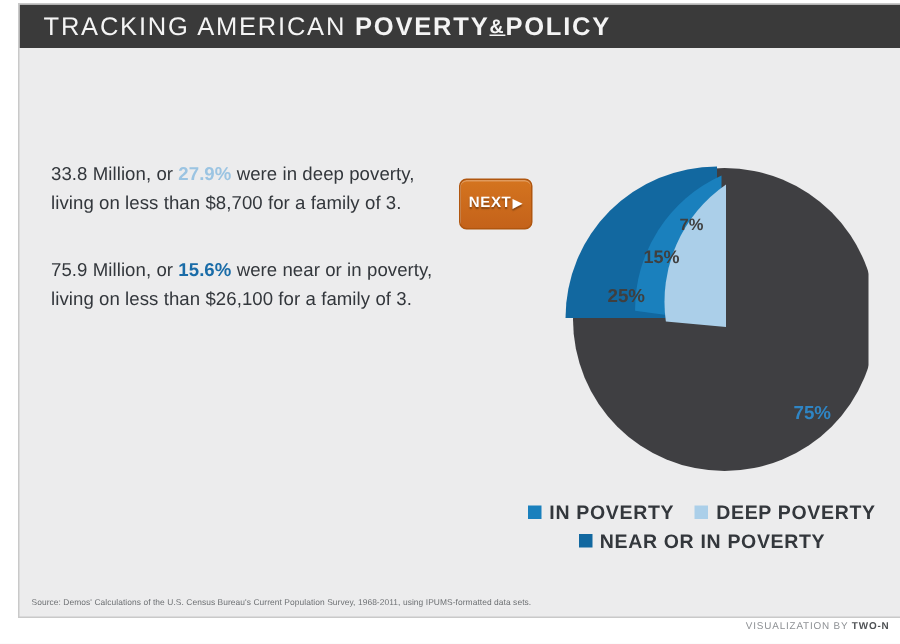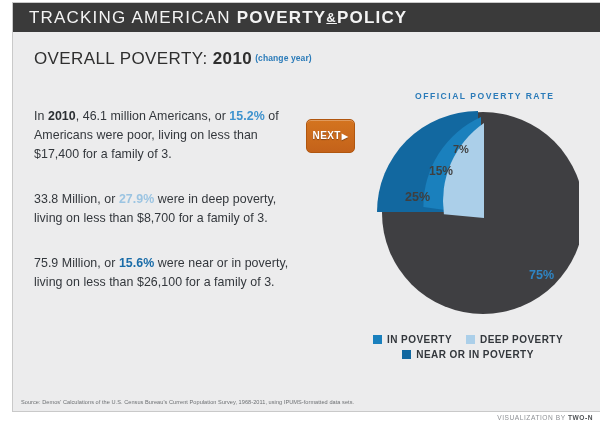--- a/index.html
+++ b/index.html
@@ -180,21 +180,21 @@
     margin: 0 7px;
     cursor: pointer;
   }
   .swatch {
     width: 9px;
     height: 9px;
     margin-right: 5px;
     display: inline-block;
   }
   .legend-label {
-    font-size: 10px;
+    font-size: 13px;
     font-weight: 700;
     color: #33373c;
     letter-spacing: 0.45px;
     white-space: nowrap;
   }
 
   
   .source {
     position: absolute;
     left: 8px;
@@ -220,38 +220,34 @@
 </head>
 <body>
 
 <div class="frame">
   <div class="card">
 
     <div class="header-bar">
       <div class="header-title"><span>TRACKING AMERICAN </span><span class="bold">POVERTY</span><span class="amp">&amp;</span><span class="bold">POLICY</span></div>
     </div>
 
-    <div class="subtitle"><span>OVERALL POVERTY:</span>
-      <span class="year">2010</span><span class="change-year">(change year)</span></div>
 
     <div class="copy">
 
-      <div class="para"><span>In </span><b>2010</b><span>, 46.1 million Americans, or </span><span class="hl-mid">15.2%</span><span> of Americans were poor, living on less than $17,400 for a family of 3.</span></div>
 
       <div class="para"><span>33.8 Million, or </span><span class="hl-lite">27.9%</span><span> were in deep poverty, living on less than $8,700 for a family of 3.</span></div>
 
       <div class="para"><span>75.9 Million, or </span><span class="hl-dark">15.6%</span><span> were near or in poverty, living on less than $26,100 for a family of 3.</span></div>
 
     </div>
 
     <div class="next-btn">
       <div class="lbl"><span>NEXT</span><span class="arw">▶</span></div>
     </div>
 
-    <div class="chart-title">OFFICIAL POVERTY RATE</div>
 
     <div class="pie-wrap">
       <svg width="230" height="220" viewBox="0 0 230 220">
 
         <circle cx="134" cy="110" r="101" fill="#3f3f42"></circle>
 
         <path d="M 22 100 L 22 -1 A 101 101 0 0 0 -79 100 Z" transform="translate(107,9)" fill="#1268a0"></path>
 
         <path d="M 25 103 L 25 5 A 98 98 0 0 0 -32.6 95.1 Z" transform="translate(107,9)" fill="#1a80bd"></path>
 

